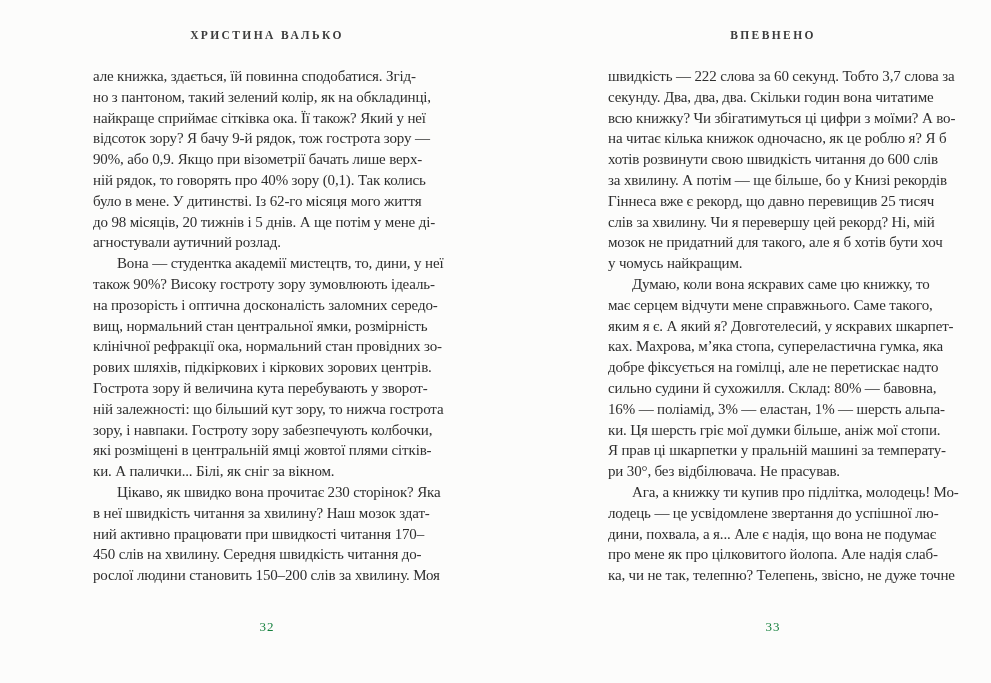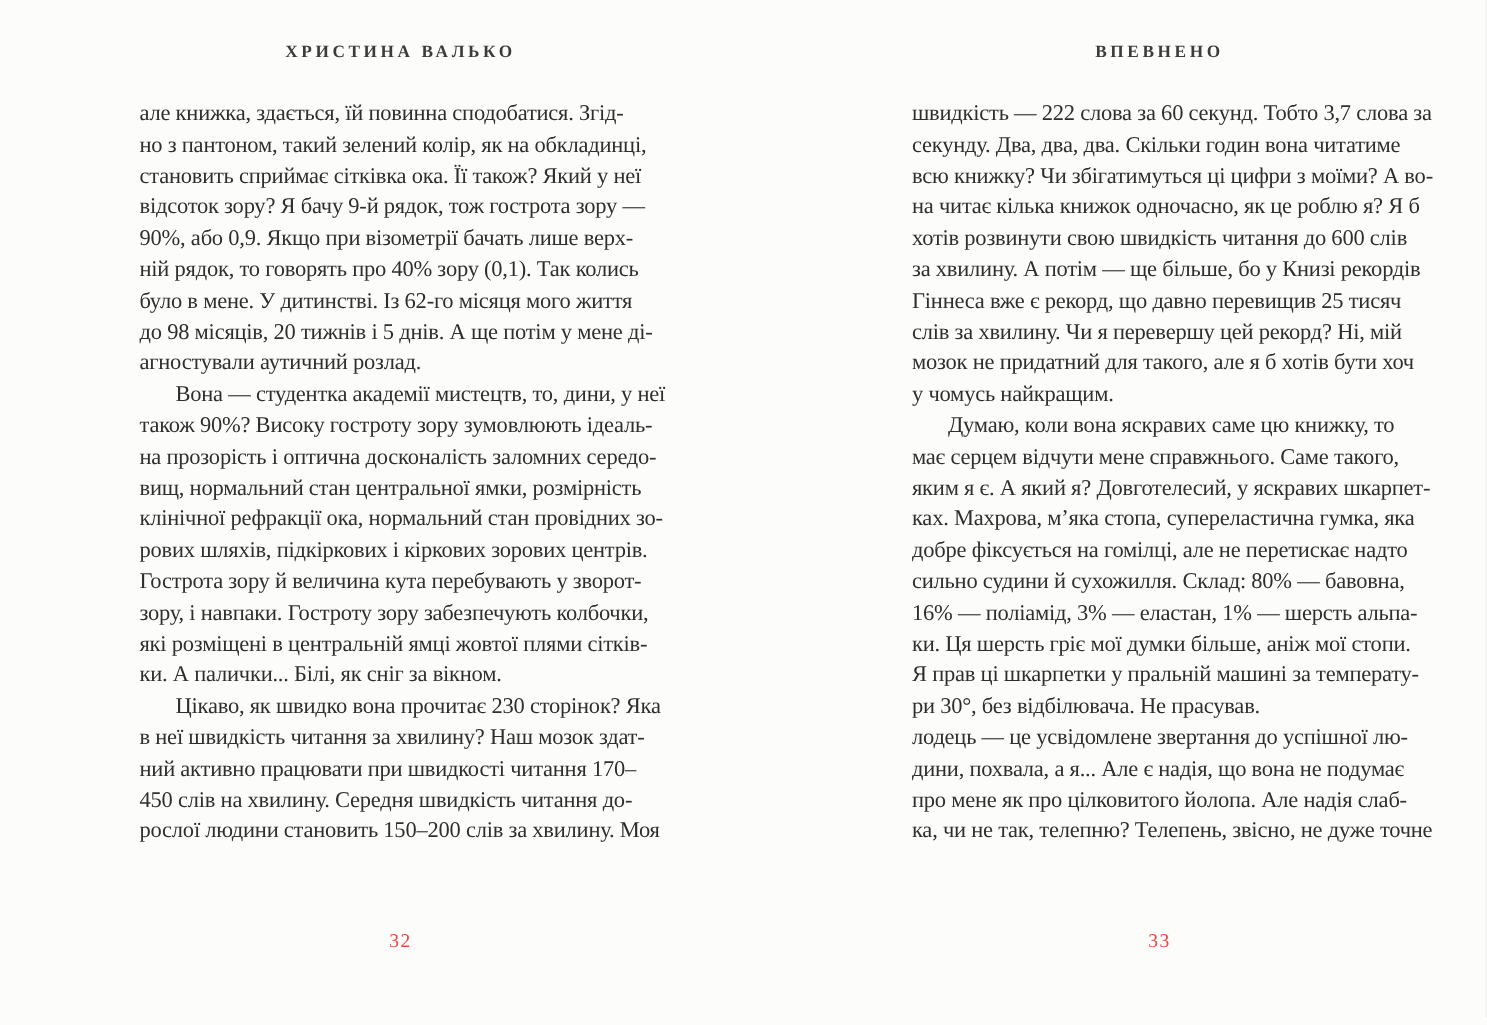--- a/index.html
+++ b/index.html
@@ -53,51 +53,52 @@
   .line.indent { padding-left: 24px; }
 
   .folio {
     position: absolute;
     top: 619px;
     left: 0;
     width: 100%;
     text-align: center;
     font-family: "Liberation Serif", serif;
     font-size: 13px;
-    color: #ef4444;
+    color: #15803d;
     letter-spacing: 1px;
   }
 </style>
 </head>
 <body>
 
 <div class="spread">
 
   <section class="page page-left">
     <header class="running-head">ХРИСТИНА ВАЛЬКО</header>
     <div class="text-block">
         <div class="para">
           <div class="line">але книжка, здається, їй повинна сподобатися. Згід-</div>
           <div class="line">но з пантоном, такий зелений колір, як на обкладинці,</div>
-          <div class="line">становить сприймає сітківка ока. Її також? Який у неї</div>
+          <div class="line">найкраще сприймає сітківка ока. Її також? Який у неї</div>
           <div class="line">відсоток зору? Я бачу 9-й рядок, тож гострота зору —</div>
           <div class="line">90%, або 0,9. Якщо при візометрії бачать лише верх-</div>
           <div class="line">ній рядок, то говорять про 40% зору (0,1). Так колись</div>
           <div class="line">було в мене. У дитинстві. Із 62-го місяця мого життя</div>
           <div class="line">до 98 місяців, 20 тижнів і 5 днів. А ще потім у мене ді-</div>
           <div class="line">агностували аутичний розлад.</div>
         </div>
         <div class="para">
           <div class="line indent">Вона — студентка академії мистецтв, то, дини, у неї</div>
           <div class="line">також 90%? Високу гостроту зору зумовлюють ідеаль-</div>
           <div class="line">на прозорість і оптична досконалість заломних середо-</div>
           <div class="line">вищ, нормальний стан центральної ямки, розмірність</div>
           <div class="line">клінічної рефракції ока, нормальний стан провідних зо-</div>
           <div class="line">рових шляхів, підкіркових і кіркових зорових центрів.</div>
           <div class="line">Гострота зору й величина кута перебувають у зворот-</div>
+          <div class="line">ній залежності: що більший кут зору, то нижча гострота</div>
           <div class="line">зору, і навпаки. Гостроту зору забезпечують колбочки,</div>
           <div class="line">які розміщені в центральній ямці жовтої плями сітків-</div>
           <div class="line">ки. А палички... Білі, як сніг за вікном.</div>
         </div>
         <div class="para">
           <div class="line indent">Цікаво, як швидко вона прочитає 230 сторінок? Яка</div>
           <div class="line">в неї швидкість читання за хвилину? Наш мозок здат-</div>
           <div class="line">ний активно працювати при швидкості читання 170–</div>
           <div class="line">450 слів на хвилину. Середня швидкість читання до-</div>
           <div class="line">рослої людини становить 150–200 слів за хвилину. Моя</div>
@@ -127,20 +128,21 @@
           <div class="line">яким я є. А який я? Довготелесий, у яскравих шкарпет-</div>
           <div class="line">ках. Махрова, м’яка стопа, супереластична гумка, яка</div>
           <div class="line">добре фіксується на гомілці, але не перетискає надто</div>
           <div class="line">сильно судини й сухожилля. Склад: 80% — бавовна,</div>
           <div class="line">16% — поліамід, 3% — еластан, 1% — шерсть альпа-</div>
           <div class="line">ки. Ця шерсть гріє мої думки більше, аніж мої стопи.</div>
           <div class="line">Я прав ці шкарпетки у пральній машині за температу-</div>
           <div class="line">ри 30°, без відбілювача. Не прасував.</div>
         </div>
         <div class="para">
+          <div class="line indent">Ага, а книжку ти купив про підлітка, молодець! Мо-</div>
           <div class="line">лодець — це усвідомлене звертання до успішної лю-</div>
           <div class="line">дини, похвала, а я... Але є надія, що вона не подумає</div>
           <div class="line">про мене як про цілковитого йолопа. Але надія слаб-</div>
           <div class="line">ка, чи не так, телепню? Телепень, звісно, не дуже точне</div>
         </div>
       </div>
     <footer class="folio">33</footer>
   </section>
 
 </div>

